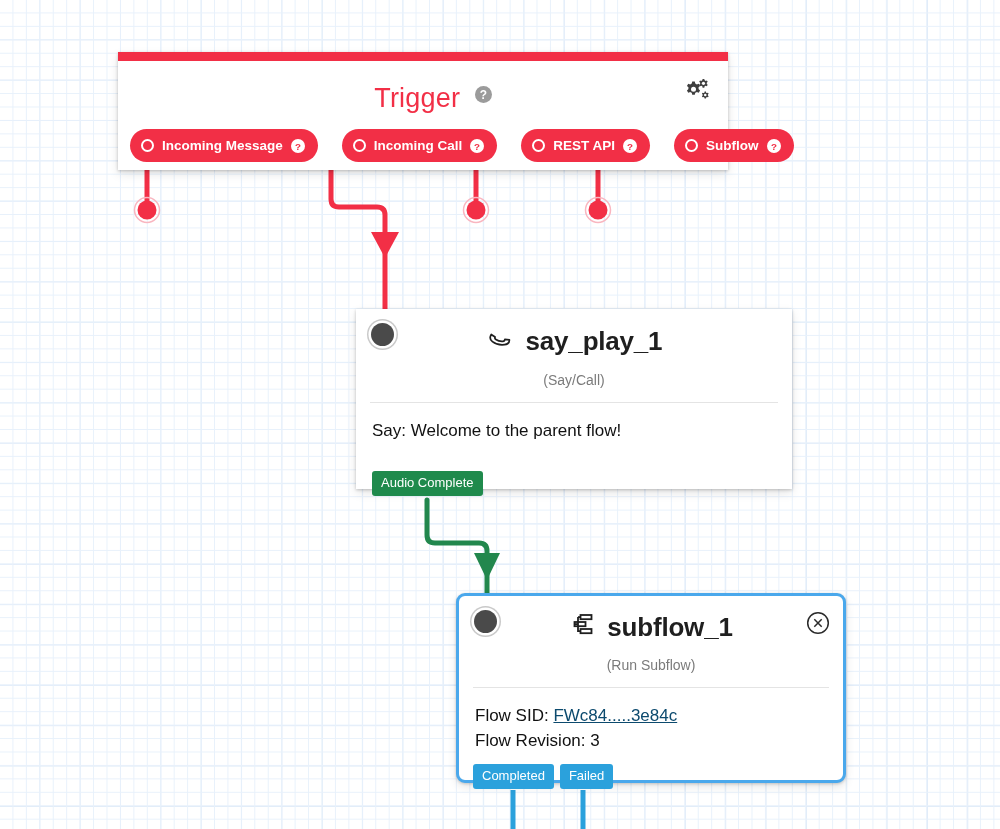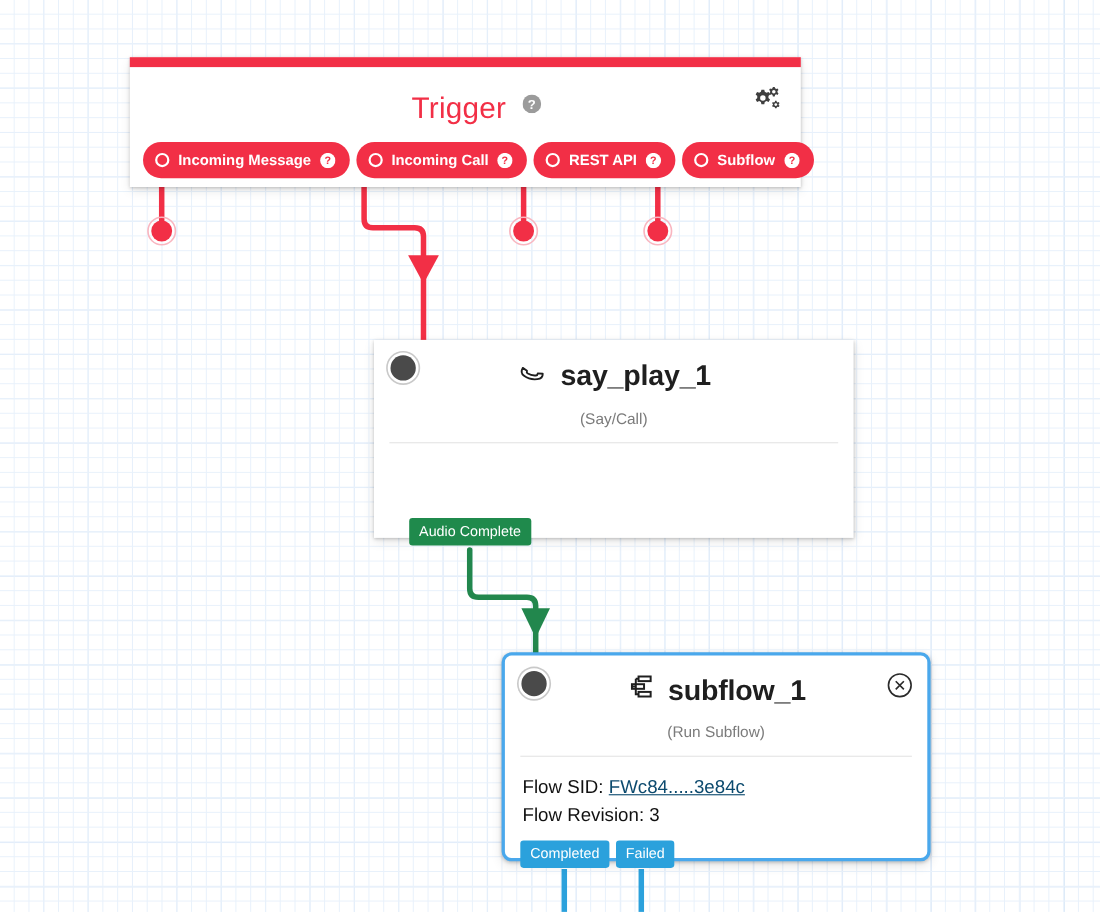--- a/index.html
+++ b/index.html
@@ -82,21 +82,21 @@
     top: 15px;
     width: 30px;
     height: 30px;
   }
 
   .pill-row {
     position: absolute;
     left: 12px;
     top: 68px;
     display: flex;
-    gap: 6px;
+    gap: 24px;
   }
   .pill {
     display: flex;
     align-items: center;
     gap: 8px;
     height: 33px;
     padding: 0 13px 0 11px;
     background: #f22f46;
     border-radius: 17px;
     color: #ffffff;
@@ -333,38 +333,41 @@
               <circle cx="10" cy="10" r="10" fill="#ffffff"></circle>
               <text x="10" y="15" text-anchor="middle" font-family="Liberation Sans, sans-serif" font-size="14" font-weight="bold" fill="#f22f46">?</text>
             </svg>
           </span>
         </div>
 
       </div>
     </div>
   </div>
 
-  <div class="node flat" style="left:340px; top:309px; width:436px; height:180px;">
+  <div class="node flat" style="left:356px; top:309px; width:436px; height:180px;">
     <div class="node-head">
       <div class="node-anchor"></div>
       <div class="node-title">
         <span>
           <svg width="30" height="30" viewBox="0 0 30 30">
             <g transform="rotate(-38 15 15)">
               <path d="M9.5,6.2 C6.2,7.4 5.4,10.2 6.0,12.6 C6.9,16.2 10.0,20.2 13.6,22.4
                        C16.0,23.9 18.8,24.0 20.5,21.6 L17.2,18.5 C16.3,19.5 15.4,19.4 14.6,18.9
                        C12.6,17.6 10.7,15.2 10.0,13.1 C9.7,12.1 9.8,11.2 10.9,10.6 Z" fill="none" stroke="#1f1f1f" stroke-width="1.7" stroke-linejoin="round"></path>
             </g>
           </svg>
         </span>
         <span>say_play_1</span>
       </div>
       <div class="node-sub">(Say/Call)</div>
     </div>
     <div class="node-divider"></div>
+    <div class="node-body">
+      <div>Say: Welcome to the parent flow!</div>
+    </div>
   </div>
 
   <div class="badge-row" style="left:372px; top:471px;">
     <div class="badge green">Audio Complete</div>
   </div>
 
   <div class="node selected" style="left:456px; top:593px; width:390px; height:190px; box-sizing:border-box;">
     <div class="node-head">
       <div class="node-anchor"></div>
       <div class="node-title">

